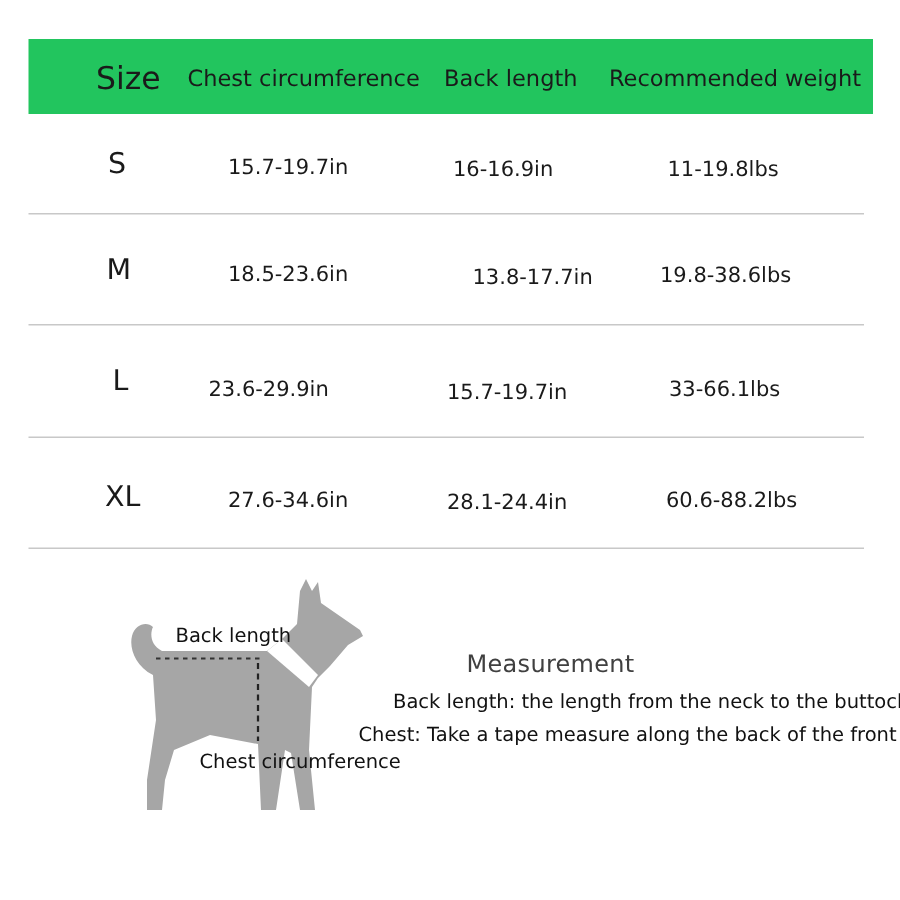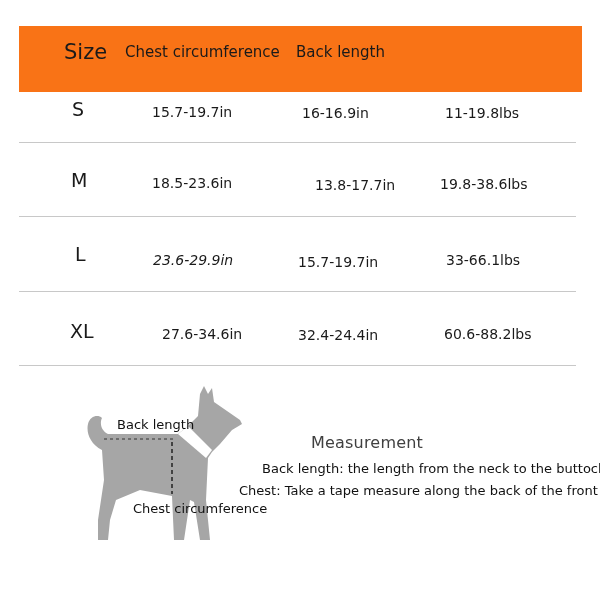--- a/index.html
+++ b/index.html
@@ -1,69 +1,70 @@
 <!DOCTYPE html>
 <html><head>
 <meta charset="utf-8">
 <style>
   html, body { margin:0; padding:0; background:#ffffff; }
   body { width:600px; height:600px; position:relative; overflow:hidden;
          font-family: "DejaVu Sans", sans-serif; color:#1a1a1a; }
-  .header { position:absolute; left:19px; top:26px; width:563px; height:66px;
-            background:#f97316; }
+  .header { position:absolute; left:19px; top:26px; width:563px; height:50px;
+            background:#22c55e; }
   .hcell { position:absolute; top:0; height:50px; line-height:52px; white-space:nowrap; color:#1a1a1a; }
   .hsize { left:45px; font-size:21px; }
   .hchest { left:106px; font-size:15px; }
   .hback { left:277px; font-size:15px; }
   .hweight { left:387px; font-size:15px; }
   .divider { position:absolute; left:19px; width:557px; height:1px; background:#c8c8c8; }
   .cell { position:absolute; white-space:nowrap; font-size:14px; color:#1a1a1a; }
   .size { font-size:19px; }
   .dog { position:absolute; left:80px; top:380px; width:180px; height:180px; }
   .lbl { position:absolute; font-size:13px; color:#111; white-space:nowrap; }
   .meas-title { position:absolute; left:311px; top:433px; font-size:16px; color:#404040; letter-spacing:0.2px; }
   .meas-line { position:absolute; font-size:13px; color:#111; white-space:nowrap; }
 </style>
 </head>
 <body>
 
 <div class="header">
   <span class="hcell hsize">Size</span>
   <span class="hcell hchest">Chest circumference</span>
   <span class="hcell hback">Back length</span>
+  <span class="hcell hweight">Recommended weight</span>
 </div>
 
 <div>
   <span class="cell size" style="left:72px;top:98px;">S</span>
   <span class="cell" style="left:152px;top:104px;">15.7-19.7in</span>
   <span class="cell" style="left:302px;top:105px;">16-16.9in</span>
   <span class="cell" style="left:445px;top:105px;">11-19.8lbs</span>
 </div>
 <div class="divider" style="top:142px;"></div>
 
 <div>
   <span class="cell size" style="left:71px;top:169px;">M</span>
   <span class="cell" style="left:152px;top:175px;">18.5-23.6in</span>
   <span class="cell" style="left:297px;top:177px;margin-left:18px;">13.8-17.7in</span>
   <span class="cell" style="left:440px;top:176px;">19.8-38.6lbs</span>
 </div>
 <div class="divider" style="top:216px;"></div>
 
 <div>
   <span class="cell size" style="left:75px;top:243px;">L</span>
-  <span class="cell" style="left:153px;top:252px;font-style:italic;">23.6-29.9in</span>
+  <span class="cell" style="left:139px;top:252px;">23.6-29.9in</span>
   <span class="cell" style="left:298px;top:254px;">15.7-19.7in</span>
   <span class="cell" style="left:446px;top:252px;">33-66.1lbs</span>
 </div>
 <div class="divider" style="top:291px;"></div>
 
 <div>
   <span class="cell size" style="left:70px;top:320px;">XL</span>
-  <span class="cell" style="left:162px;top:326px;">27.6-34.6in</span>
-  <span class="cell" style="left:298px;top:327px;">32.4-24.4in</span>
+  <span class="cell" style="left:152px;top:326px;">27.6-34.6in</span>
+  <span class="cell" style="left:298px;top:327px;">28.1-24.4in</span>
   <span class="cell" style="left:444px;top:326px;">60.6-88.2lbs</span>
 </div>
 <div class="divider" style="top:365px;"></div>
 
 <svg class="dog" viewBox="0 0 180 180">
   <path fill="#a6a6a6" d="
     M120,14 L124,6 L128,14 L132,8 L134,22
     L160,40 L162,44 L152,50 L140,64
     L132,72 L128,78
     L126,120 L130,160 L120,160 L114,122 L110,120

